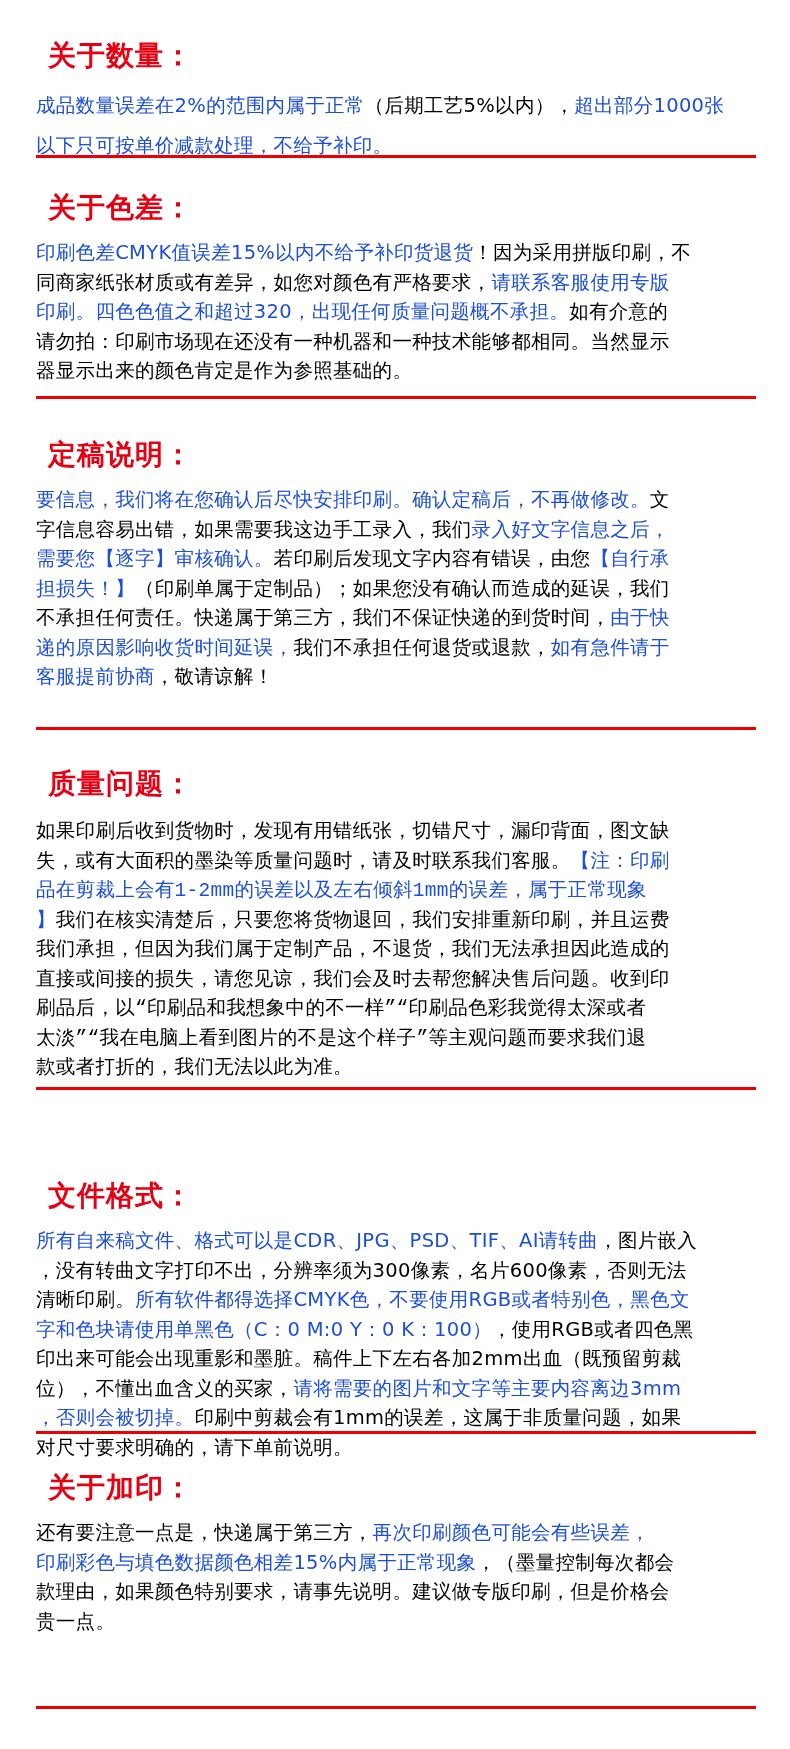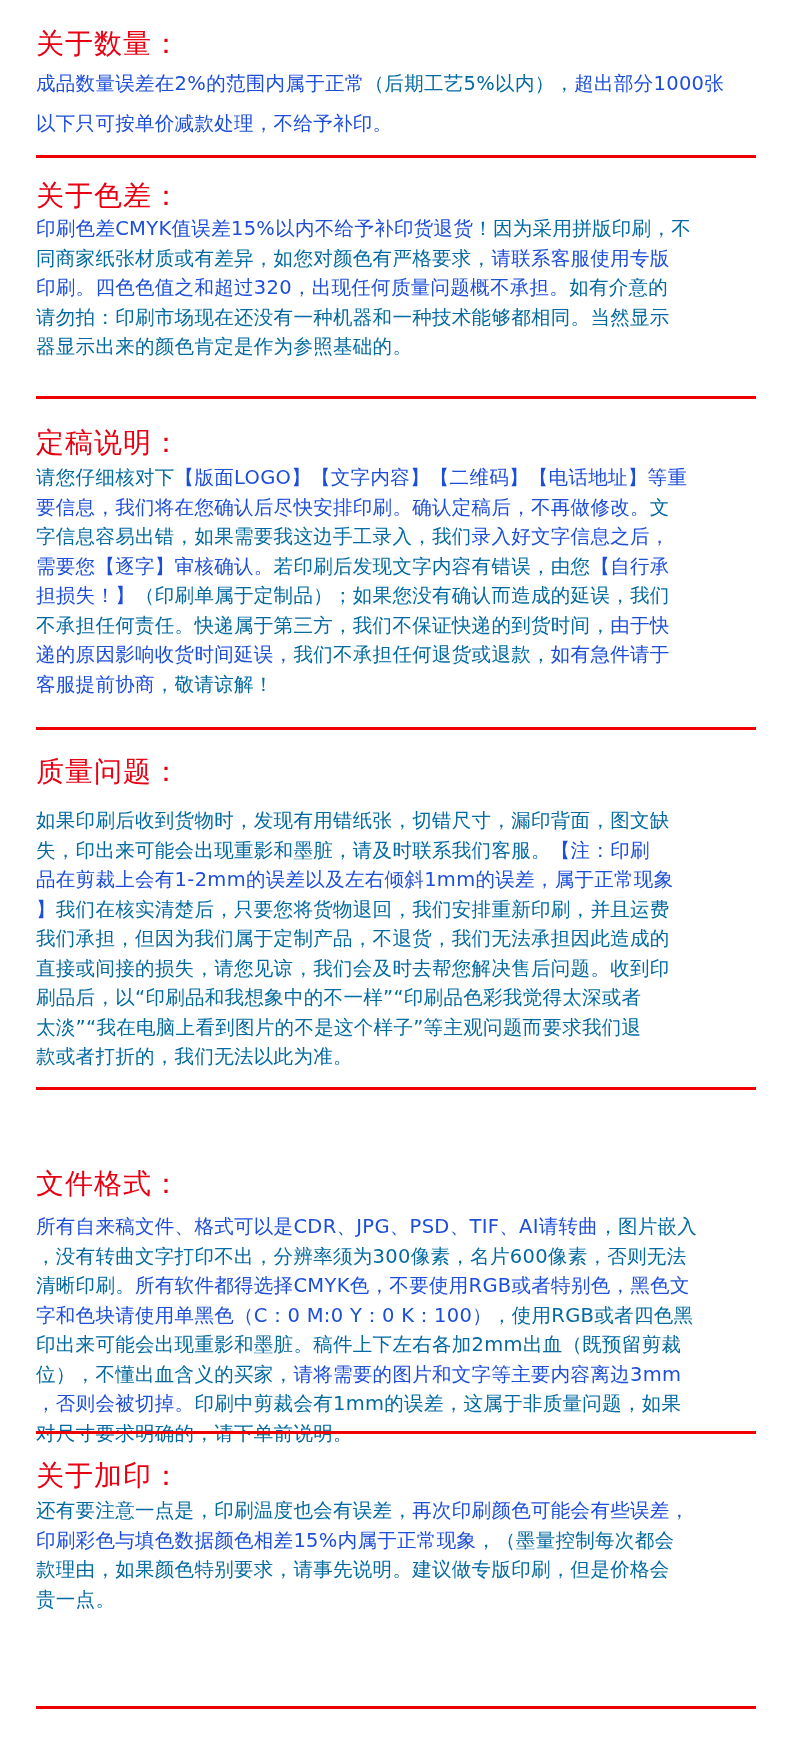--- a/index.html
+++ b/index.html
@@ -1,24 +1,24 @@
 <!DOCTYPE html>
 <html><head>
 <meta charset="utf-8">
 <style>
   html, body { margin: 0; padding: 0; background: #ffffff; }
   body { width: 790px; height: 1749px; position: relative; overflow: hidden;
          font-family: "DejaVu Sans", "Liberation Sans", sans-serif; }
   .section { position: absolute; left: 36px; width: 720px; }
-  .title { font-size: 28px; font-weight: normal; color: #e60012; letter-spacing: 1px;
-           height: 36px; line-height: 36px; margin: 0; }
+  .title { font-size: 28px; font-weight: bold; color: #e60012; letter-spacing: 1px;
+           height: 36px; line-height: 36px; margin: 12px; }
   .para { font-size: 19.5px; color: #1a1a1a; margin: 0; letter-spacing: 0.3px; white-space: nowrap; }
   .para .line { display: block; }
   .red { color: #1d4ed8; }
-  .dark { color: #0369a1; }
+  .dark { color: #000000; }
   .divider { position: absolute; left: 36px; width: 720px; height: 3px; background: #ee0000; }
   .s1 .para { line-height: 40px; }
   .s2 .para, .s3 .para, .s4 .para, .s5 .para, .s6 .para { line-height: 29.5px; }
 </style>
 </head>
 <body>
 
 <div class="section s1" style="top:26px;">
   <h2 class="title">关于数量：</h2>
   <div class="para" style="margin-top:2px;">
@@ -36,37 +36,36 @@
       <span class="line"><span class="red">印刷。四色色值之和超过320，出现任何质量问题概不承担。</span><span class="dark">如有介意的</span></span>
       <span class="line"><span class="dark">请勿拍：印刷市场现在还没有一种机器和一种技术能够都相同。当然显示</span></span>
       <span class="line"><span class="dark">器显示出来的颜色肯定是作为参照基础的。</span></span>
     </div>
 </div>
 <div class="divider" style="top:396px;"></div>
 
 <div class="section s3" style="top:425px;">
   <h2 class="title">定稿说明：</h2>
   <div class="para" style="margin-top:2px;">
-      <span class="line"><span class="dark">请您仔细核对下</span><span class="red">【版面LOGO】【文字内容】【二维码】【电话地址】等重</span></span>
       <span class="line"><span class="red">要信息，我们将在您确认后尽快安排印刷。确认定稿后，不再做修改。</span><span class="dark">文</span></span>
       <span class="line"><span class="dark">字信息容易出错，如果需要我这边手工录入，我们</span><span class="red">录入好文字信息之后，</span></span>
       <span class="line"><span class="red">需要您【逐字】审核确认。</span><span class="dark">若印刷后发现文字内容有错误，由您</span><span class="red">【自行承</span></span>
       <span class="line"><span class="red">担损失！】</span><span class="dark">（印刷单属于定制品）；如果您没有确认而造成的延误，我们</span></span>
       <span class="line"><span class="dark">不承担任何责任。快递属于第三方，我们不保证快递的到货时间，</span><span class="red">由于快</span></span>
       <span class="line"><span class="red">递的原因影响收货时间延误，</span><span class="dark">我们不承担任何退货或退款，</span><span class="red">如有急件请于</span></span>
       <span class="line"><span class="red">客服提前协商</span><span class="dark">，敬请谅解！</span></span>
     </div>
 </div>
 <div class="divider" style="top:727px;"></div>
 
 <div class="section s4" style="top:754px;">
   <h2 class="title">质量问题：</h2>
-  <div class="para" style="margin-top:16px;">
+  <div class="para" style="margin-top:16px;font-family:Liberation Mono, monospace;">
       <span class="line"><span class="dark">如果印刷后收到货物时，发现有用错纸张，切错尺寸，漏印背面，图文缺</span></span>
-      <span class="line"><span class="dark">失，印出来可能会出现重影和墨脏，请及时联系我们客服。</span><span class="red">【注：印刷</span></span>
+      <span class="line"><span class="dark">失，或有大面积的墨染等质量问题时，请及时联系我们客服。</span><span class="red">【注：印刷</span></span>
       <span class="line"><span class="red">品在剪裁上会有1-2mm的误差以及左右倾斜1mm的误差，属于正常现象</span></span>
       <span class="line"><span class="red">】</span><span class="dark">我们在核实清楚后，只要您将货物退回，我们安排重新印刷，并且运费</span></span>
       <span class="line"><span class="dark">我们承担，但因为我们属于定制产品，不退货，我们无法承担因此造成的</span></span>
       <span class="line"><span class="dark">直接或间接的损失，请您见谅，我们会及时去帮您解决售后问题。收到印</span></span>
       <span class="line"><span class="dark">刷品后，以“印刷品和我想象中的不一样”“印刷品色彩我觉得太深或者</span></span>
       <span class="line"><span class="dark">太淡”“我在电脑上看到图片的不是这个样子”等主观问题而要求我们退</span></span>
       <span class="line"><span class="dark">款或者打折的，我们无法以此为准。</span></span>
     </div>
 </div>
 <div class="divider" style="top:1087px;"></div>
@@ -82,19 +81,19 @@
       <span class="line"><span class="dark">位），不懂出血含义的买家，</span><span class="red">请将需要的图片和文字等主要内容离边3mm</span></span>
       <span class="line"><span class="red">，否则会被切掉。</span><span class="dark">印刷中剪裁会有1mm的误差，这属于非质量问题，如果</span></span>
       <span class="line"><span class="dark">对尺寸要求明确的，请下单前说明。</span></span>
     </div>
 </div>
 <div class="divider" style="top:1431px;"></div>
 
 <div class="section s6" style="top:1458px;">
   <h2 class="title">关于加印：</h2>
   <div class="para" style="margin-top:2px;">
-      <span class="line"><span class="dark">还有要注意一点是，印刷温度也会有误差，</span><span class="red">再次印刷颜色可能会有些误差，</span></span>
+      <span class="line"><span class="dark">还有要注意一点是，快递属于第三方，</span><span class="red">再次印刷颜色可能会有些误差，</span></span>
       <span class="line"><span class="red">印刷彩色与填色数据颜色相差15%内属于正常现象</span><span class="dark">，（墨量控制每次都会</span></span>
       <span class="line"><span class="dark">款理由，如果颜色特别要求，请事先说明。建议做专版印刷，但是价格会</span></span>
       <span class="line"><span class="dark">贵一点。</span></span>
     </div>
 </div>
 <div class="divider" style="top:1706px;"></div>
 
 </body></html>

